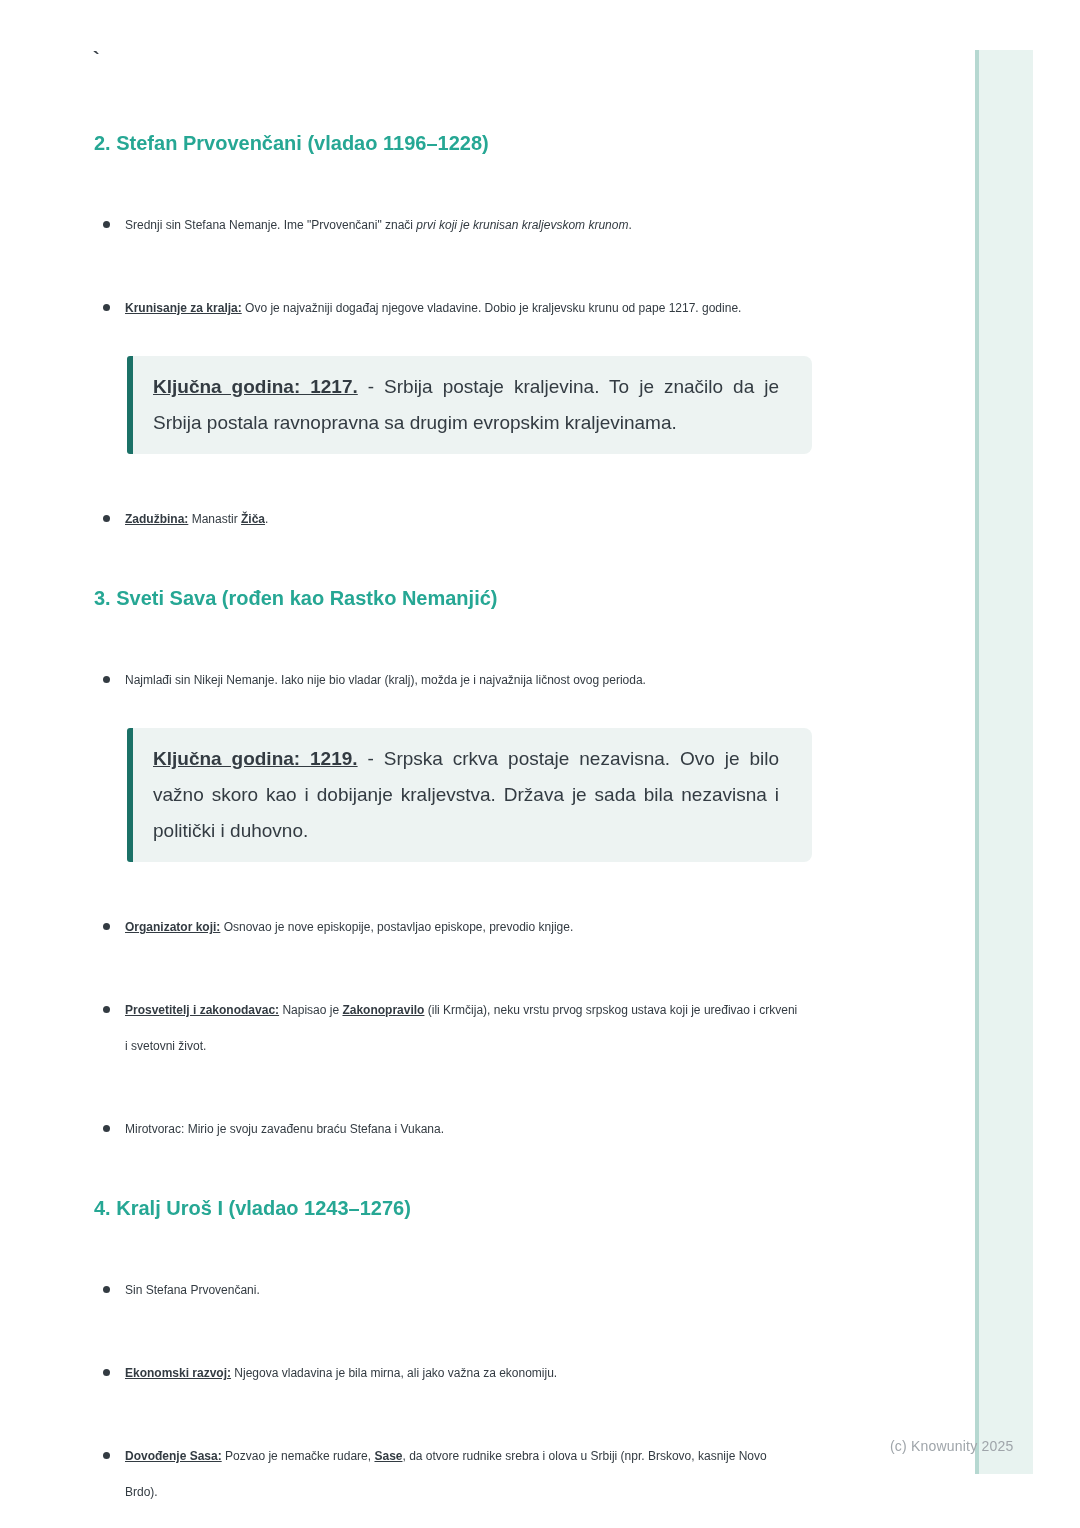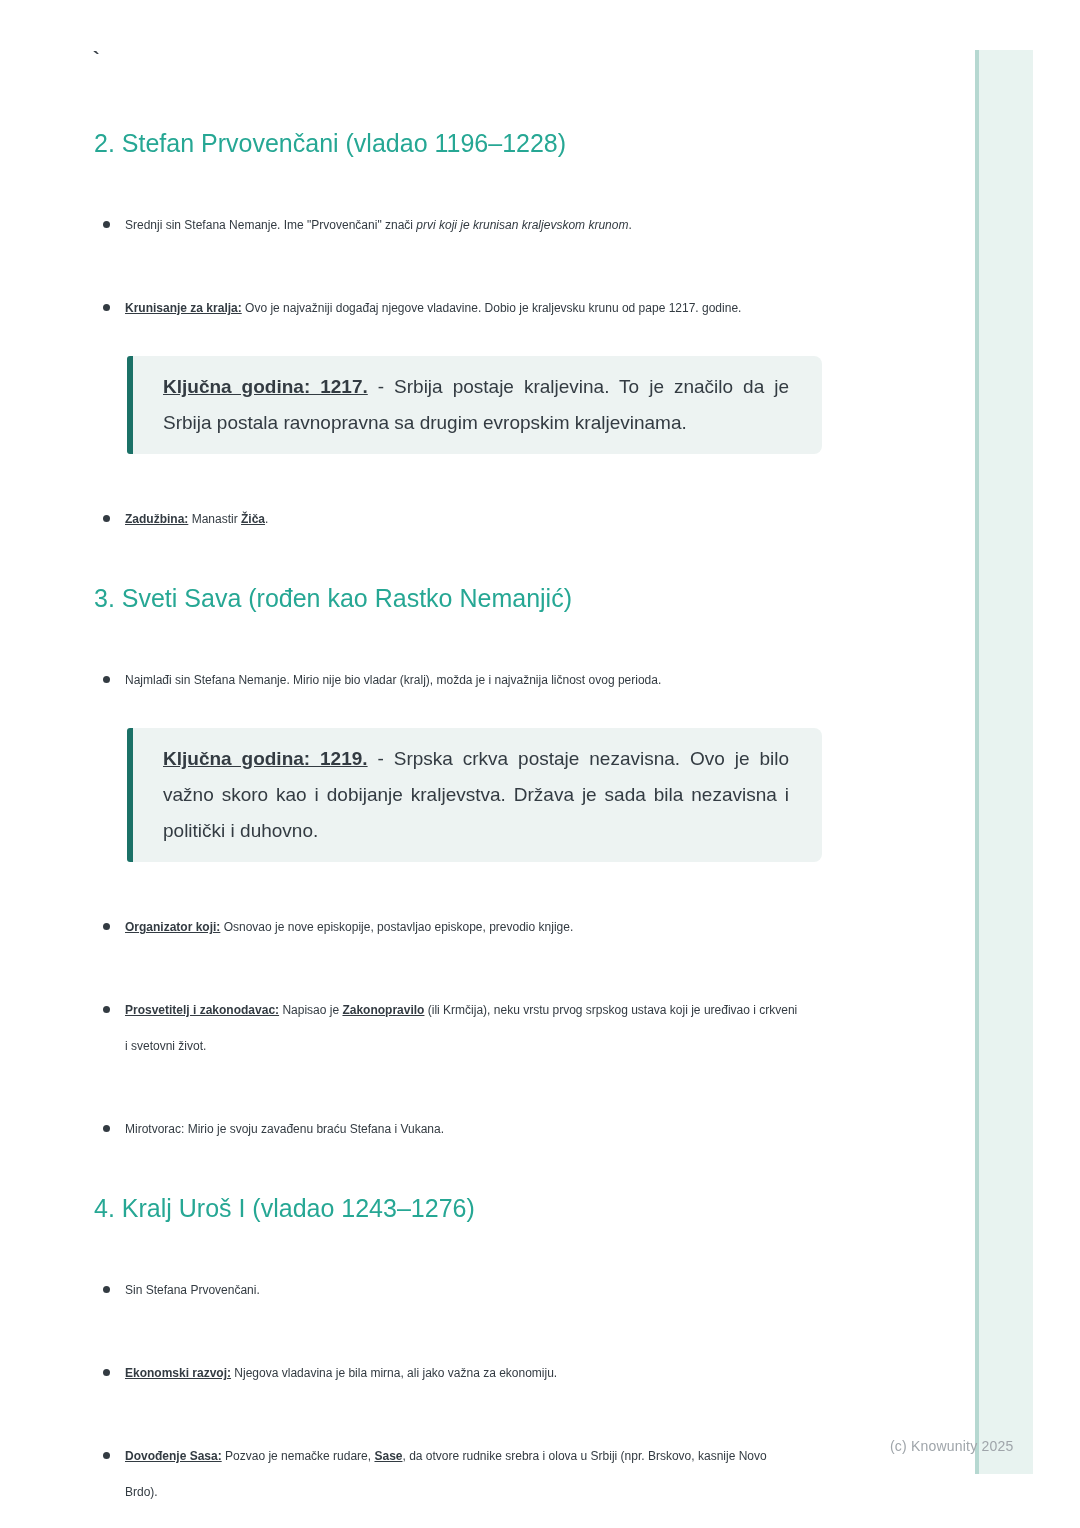--- a/index.html
+++ b/index.html
@@ -43,23 +43,23 @@
     z-index:2;
     letter-spacing:0.2px;
   }
   .content{
     position:relative;
     padding:126px 0 0 94px;
     z-index:1;
   }
   .section-heading{
     color:var(--accent);
-    font-size:25px;
+    font-size:20px;
     line-height:34px;
-    font-weight:400;
+    font-weight:700;
     margin:0 0 26px 0;
   }
   .section + .section .section-heading{
     margin-top:44px;
   }
   .bullet-list{
     list-style:none;
     width:706px;
   }
   .bullet-item{
@@ -77,21 +77,21 @@
     width:7px; height:7px;
     border-radius:50%;
     background:var(--text);
   }
   .callout-box{
     margin:30px 0 38px 33px;
     width:626px;
     background:var(--callout-bg);
     border-left:6px solid var(--callout-border);
     border-radius:3px 8px 8px 3px;
-    padding:13px 33px 13px 30px;
+    padding:13px 33px 13px 20px;
   }
   .callout-text{
     font-size:19px;
     line-height:36px;
     text-align:justify;
   }
   .b{font-weight:700;text-decoration:underline;}
   .i{font-style:italic;}
 </style>
 </head>
@@ -111,21 +111,21 @@
       <div class="callout-box">
         <p class="callout-text"><span class="b ">Ključna godina: 1217.</span><span> - Srbija postaje kraljevina. To je značilo da je Srbija postala ravnopravna sa drugim evropskim kraljevinama.</span></p>
       </div>
       <ul class="bullet-list">
         <li class="bullet-item"><span class="b ">Zadužbina:</span><span> Manastir </span><span class="b ">Žiča</span><span>.</span></li>
       </ul>
     </section>
     <section class="section">
       <h2 class="section-heading">3. Sveti Sava (rođen kao Rastko Nemanjić)</h2>
       <ul class="bullet-list">
-        <li class="bullet-item"><span>Najmlađi sin Stefana Nemanje. Mirio nije bio vladar (kralj), možda je i najvažnija ličnost ovog perioda.</span></li>
+        <li class="bullet-item"><span>Najmlađi sin Nikeji Nemanje. Iako nije bio vladar (kralj), možda je i najvažnija ličnost ovog perioda.</span></li>
       </ul>
       <div class="callout-box">
         <p class="callout-text"><span class="b ">Ključna godina: 1219.</span><span> - Srpska crkva postaje nezavisna. Ovo je bilo važno skoro kao i dobijanje kraljevstva. Država je sada bila nezavisna i politički i duhovno.</span></p>
       </div>
       <ul class="bullet-list">
         <li class="bullet-item"><span class="b ">Organizator koji:</span><span> Osnovao je nove episkopije, postavljao episkope, prevodio knjige.</span></li>
         <li class="bullet-item"><span class="b ">Prosvetitelj i zakonodavac:</span><span> Napisao je </span><span class="b ">Zakonopravilo</span><span> (ili Krmčija), neku vrstu prvog srpskog ustava koji je uređivao i crkveni i svetovni život.</span></li>
         <li class="bullet-item"><span>Mirotvorac: Mirio je svoju zavađenu braću Stefana i Vukana.</span></li>
       </ul>
     </section>

